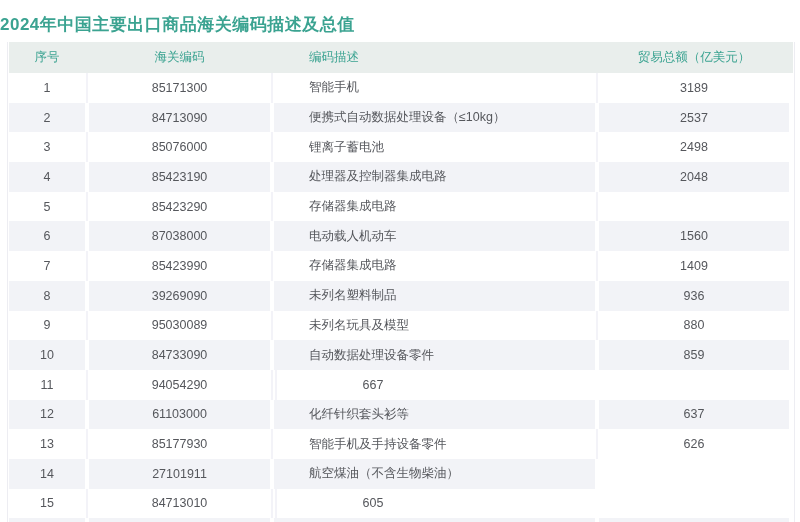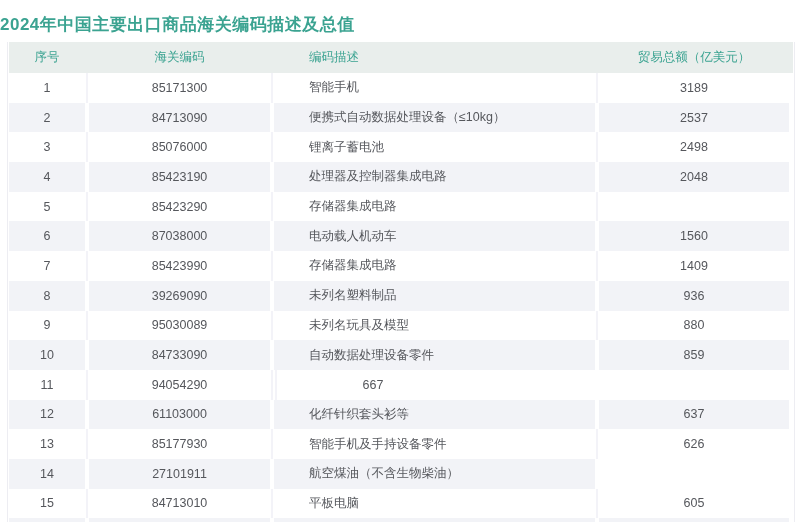--- a/index.html
+++ b/index.html
@@ -218,21 +218,20 @@
           <div class="cell c2">27101911</div>
           <div class="gap"></div>
           <div class="cell c3">航空煤油（不含生物柴油）</div>
           <div class="gap"></div>
         </div>
         <div class="row odd">
           <div class="cell c1">15</div>
           <div class="gap"></div>
           <div class="cell c2">84713010</div>
           <div class="gap"></div>
-          <div class="cell c3">平板电脑</div>
           <div class="gap"></div>
           <div class="cell c4">605</div>
         </div>
       </div>
 
     <div class="stub-row">
       <div class="cell c1"></div>
       <div class="gap"></div>
       <div class="cell c2"></div>
       <div class="gap"></div>

